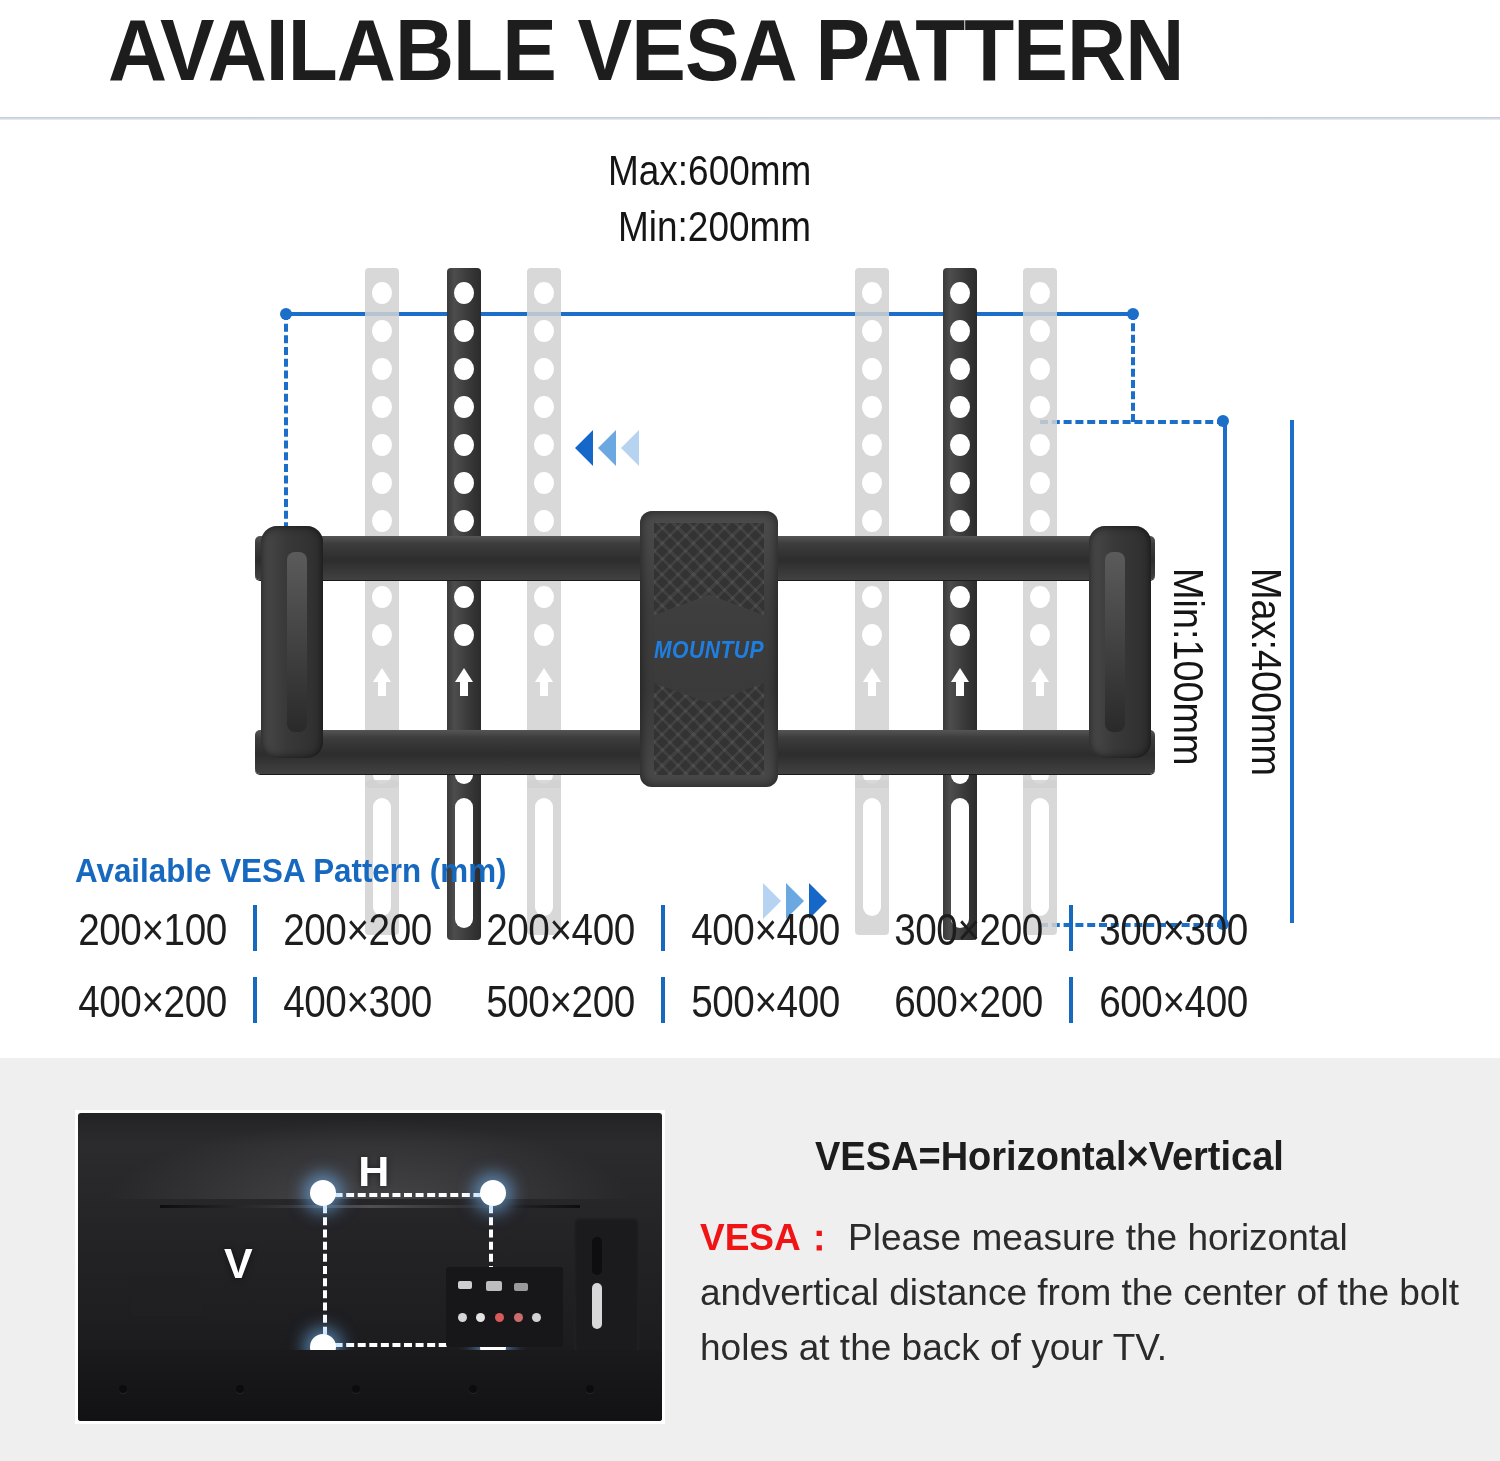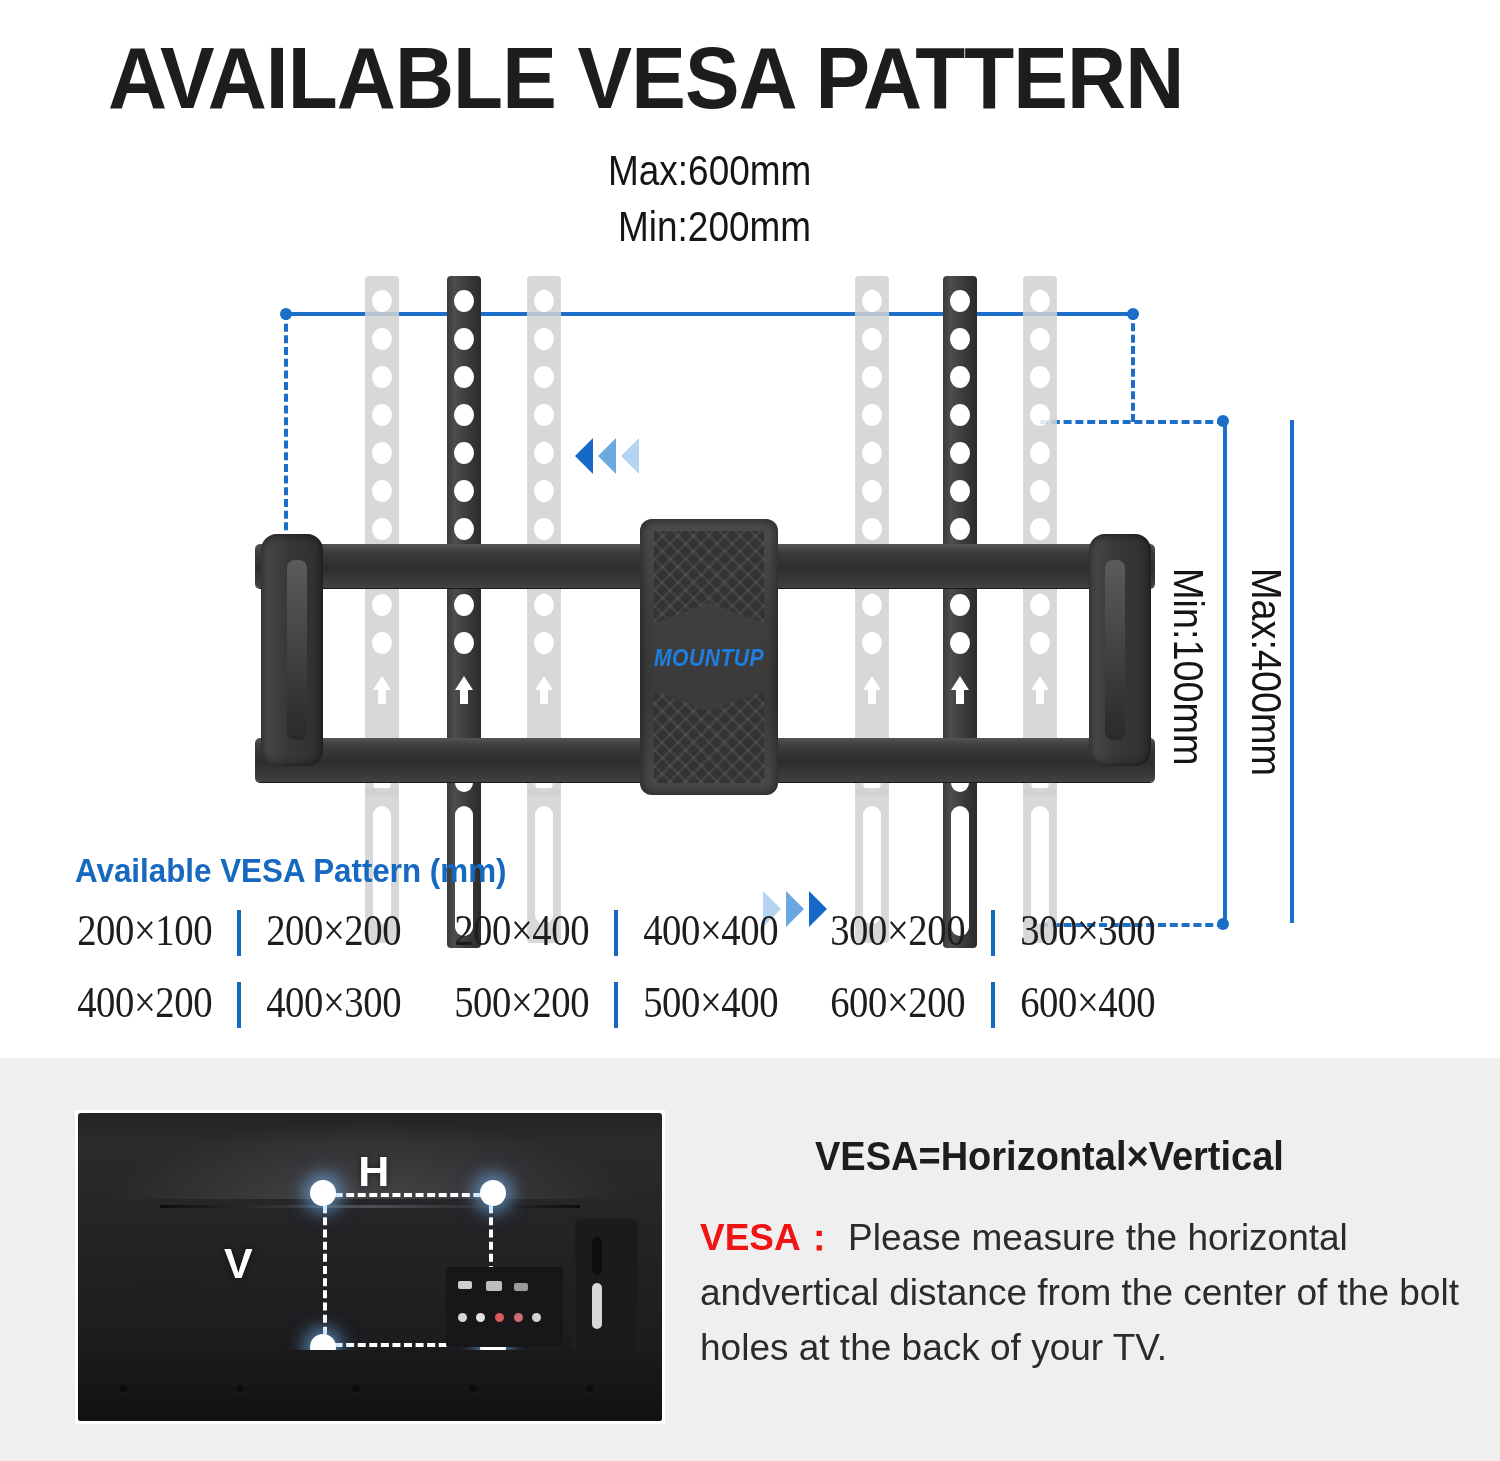--- a/index.html
+++ b/index.html
@@ -6,21 +6,20 @@
   body{
     width:1500px;height:1461px;
     background:#ffffff;
     font-family:"Liberation Sans", sans-serif;
     overflow:hidden;position:relative;
   }
   
   #header{
     position:absolute;left:0;top:0;width:1500px;height:124px;
     background:#ffffff;
-    margin-top:28px;
   }
   #page-title{
     position:absolute;left:108px;top:-6px;
     font-size:88px;line-height:112px;
     font-weight:bold;color:#1d1d1d;
     letter-spacing:-1px;
     transform:scaleX(0.93);transform-origin:left center;
     white-space:nowrap;
   }
   #header-rule{
@@ -48,21 +47,21 @@
   #lbl-max-v{left:1290px;top:448px;transform:rotate(90deg) scaleX(0.9);}
 
   
   .blue-solid-h{position:absolute;height:4px;background:#1b6fc9;}
   .blue-solid-v{position:absolute;width:4px;background:#1b6fc9;}
   .blue-dash-v{position:absolute;width:0;border-left:4px dashed #1b6fc9;}
   .blue-dash-h{position:absolute;height:0;border-top:4px dashed #1b6fc9;}
   .dot{position:absolute;width:12px;height:12px;border-radius:50%;background:#1b6fc9;}
 
   
-  #mount{position:absolute;left:255px;top:156px;width:900px;height:710px;}
+  #mount{position:absolute;left:255px;top:148px;width:900px;height:710px;}
 
   .rail{position:absolute;width:34px;border-radius:4px;}
   .rail.ghost{background:#d2d2d2;opacity:.85;}
   .rail.solid{background:linear-gradient(to right,#3a3a3a 0%,#4d4d4d 22%,#3b3b3b 60%,#2b2b2b 100%);}
   .rail .hole{position:absolute;left:50%;transform:translateX(-50%);
     width:20px;height:22px;border-radius:50%;background:#ffffff;}
   .rail.ghost .hole{background:#ffffff;}
   .rail .slot{position:absolute;left:50%;transform:translateX(-50%);
     width:18px;border-radius:9px;background:#ffffff;}
   .rail .uparrow{position:absolute;left:50%;transform:translateX(-50%);
@@ -100,21 +99,21 @@
   .chevgroup{position:absolute;display:flex;gap:5px;}
   .chev{width:0;height:0;border-top:18px solid transparent;border-bottom:18px solid transparent;}
   .chev.l{border-right:18px solid currentColor;}
   .chev.r{border-left:18px solid currentColor;}
 
   
   #vesa-section{position:absolute;left:0;top:852px;width:1500px;}
   #vesa-heading{position:absolute;left:75px;top:0;
     font-size:33px;font-weight:bold;color:#1769c0;white-space:nowrap;
     transform:scaleX(.95);transform-origin:left top;}
-  .vesa-row{position:absolute;left:68px;display:flex;align-items:flex-end;white-space:nowrap;font-family:Liberation Serif, serif;}
+  .vesa-row{position:absolute;left:68px;display:flex;align-items:flex-start;white-space:nowrap;}
   #vesa-row1{top:53px;}
   #vesa-row2{top:125px;}
   .vesa-item{font-size:44px;color:#1d1d1d;font-weight:400;
     transform:scaleX(.88);transform-origin:center;letter-spacing:-0.5px;}
   .vesa-gap{display:inline-block;width:34px;}
   .vesa-sep{display:inline-block;width:4px;height:46px;background:#1769c0;margin:0 16px;}
 
   
   #bottom{position:absolute;left:0;top:1058px;width:1500px;height:403px;background:#efefef;}
 

